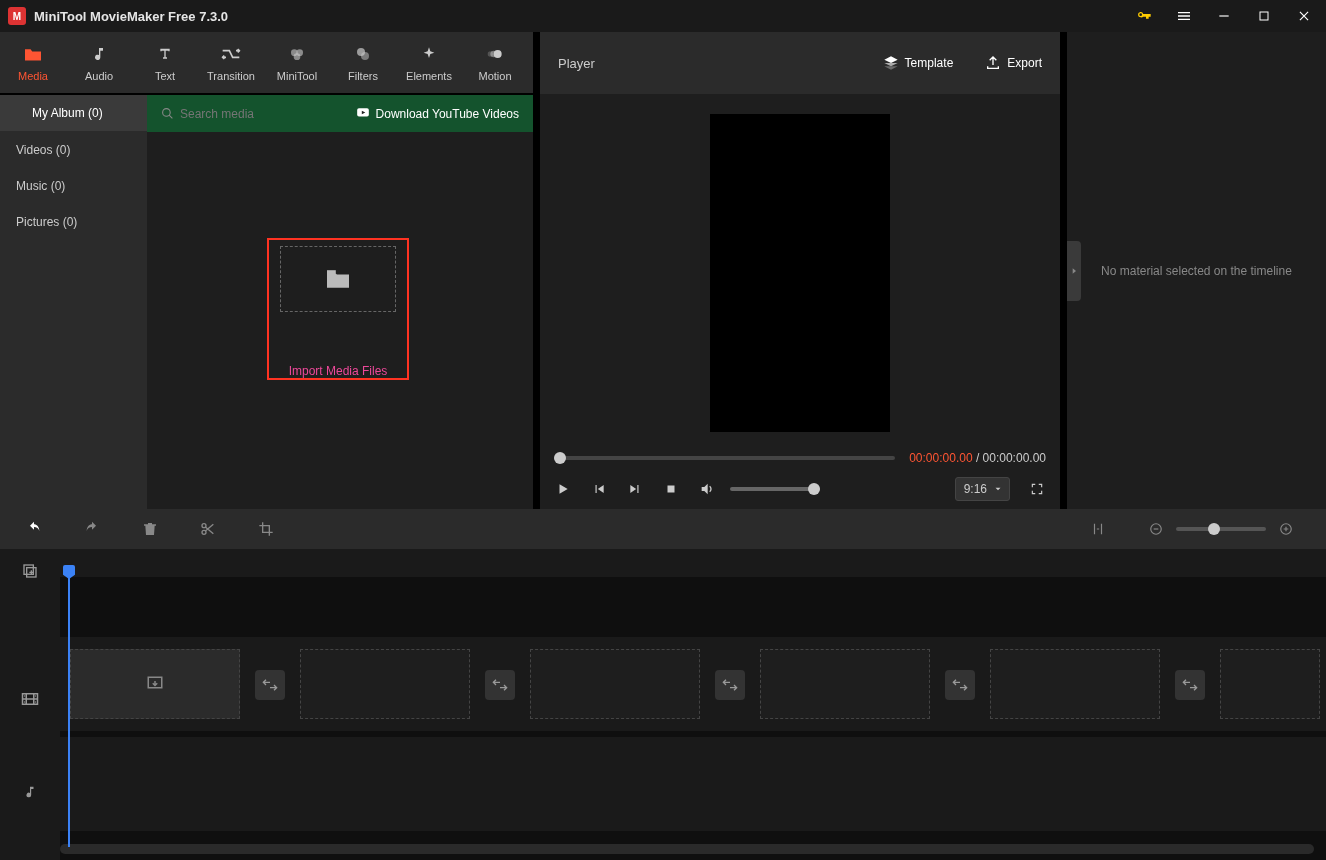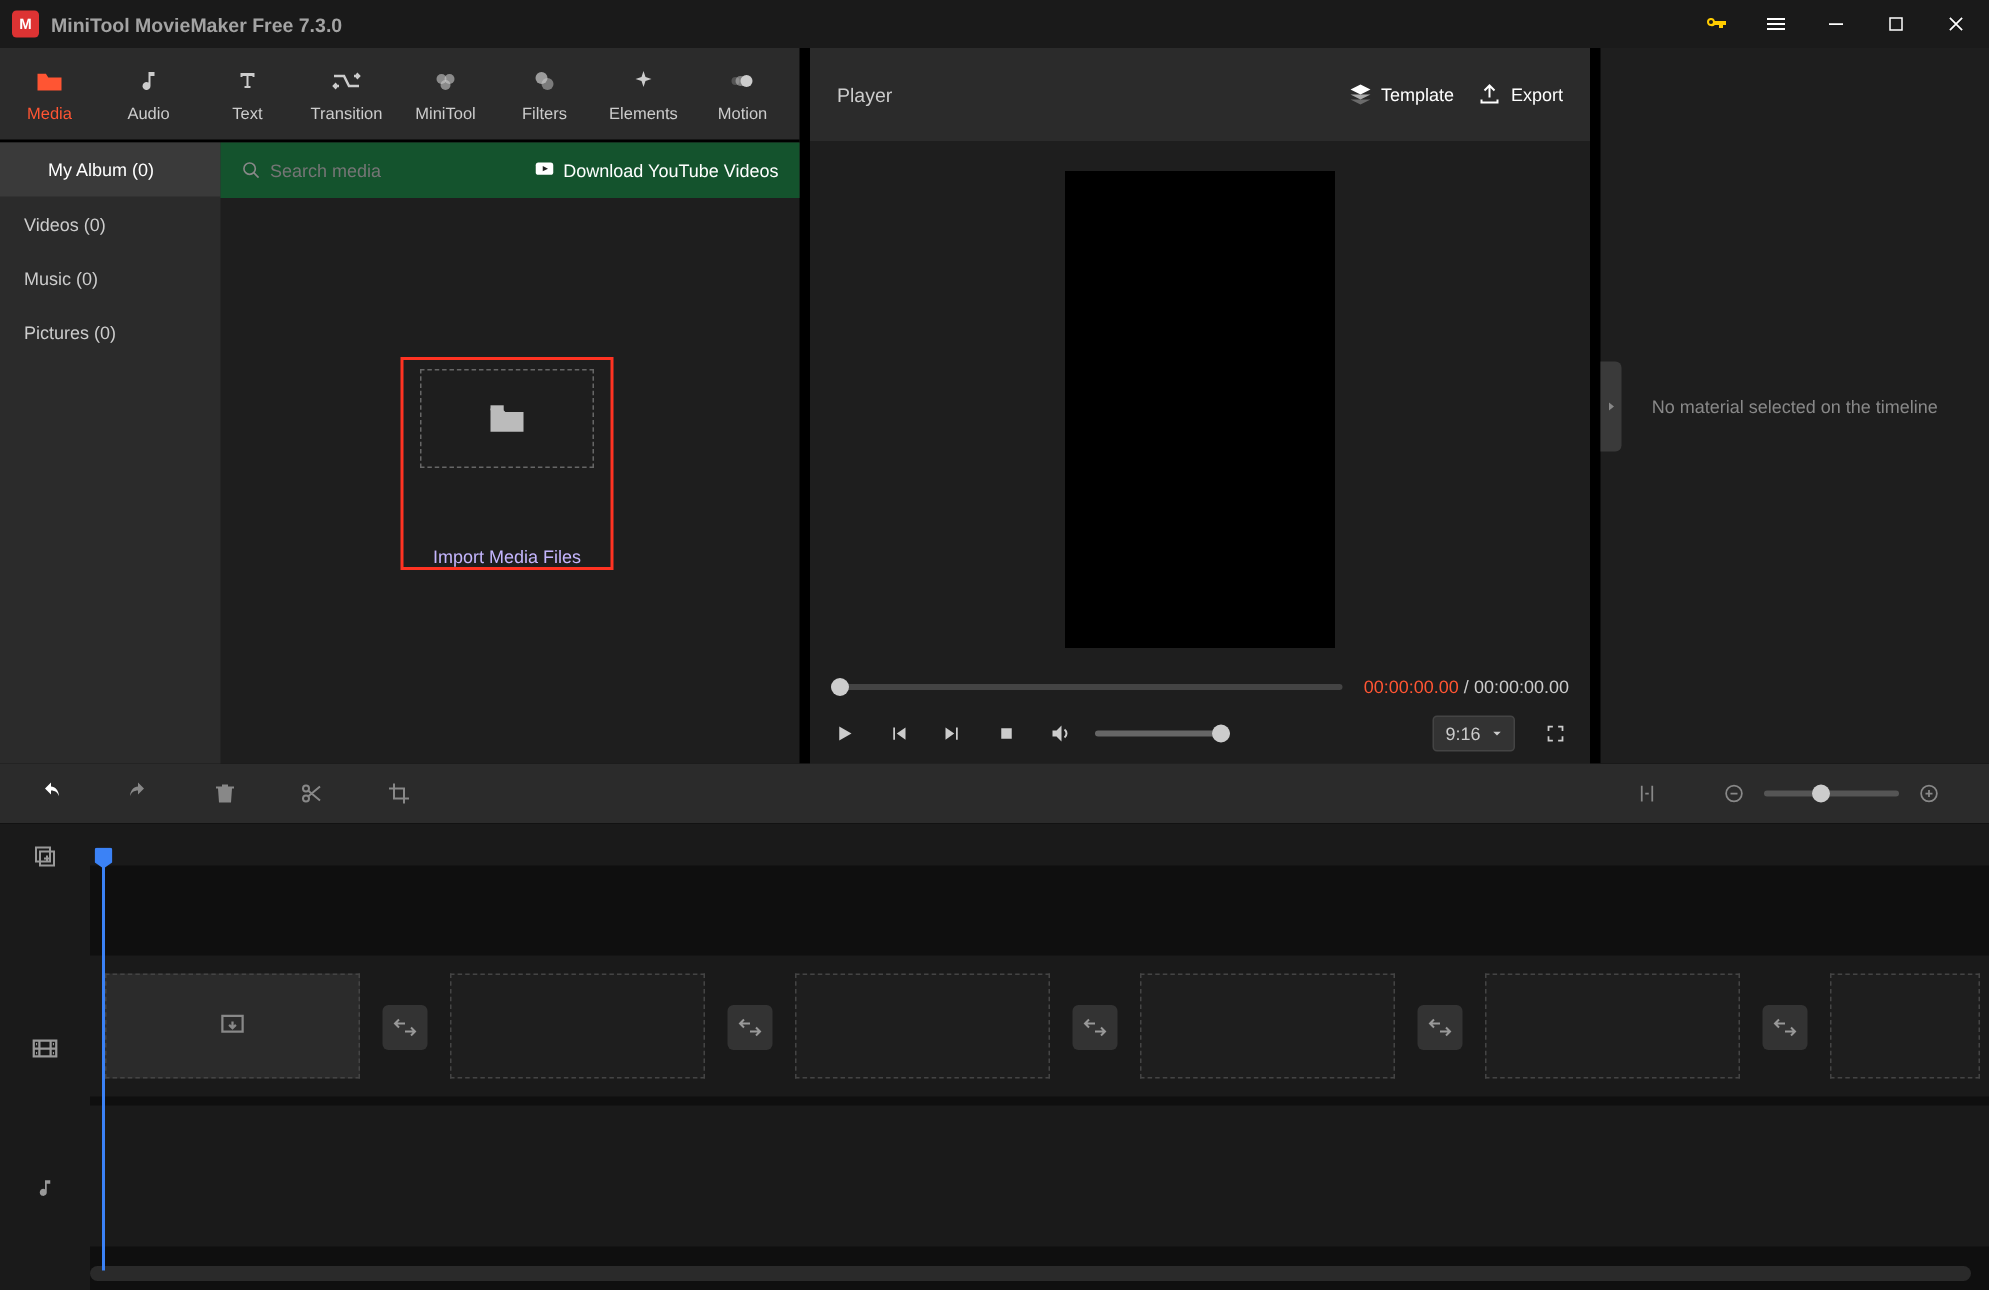--- a/index.html
+++ b/index.html
@@ -1,20 +1,20 @@
 <!DOCTYPE html>
 <html><head>
 <meta charset="utf-8">
 <style>
 * { margin: 0; padding: 0; box-sizing: border-box; font-family: Arial, sans-serif; }
 body { background: #000; color: #ccc; font-size: 12px; width: 1326px; height: 860px; overflow: hidden; position: relative; }
 
 .titlebar { height: 32px; background: #1a1a1a; display: flex; align-items: center; padding: 0 8px; }
 .titlebar-logo { width: 18px; height: 18px; background: #d33; border-radius: 3px; margin-right: 8px; display: flex; align-items: center; justify-content: center; color: #fff; font-size: 10px; font-weight: bold; }
-.titlebar-title { color: #a3a3a3; font-size: 13px; font-weight: bold; flex: 1; }
+.titlebar-title { color: #e5e5e5; font-size: 13px; font-weight: bold; flex: 1; }
 .titlebar-actions { display: flex; gap: 12px; align-items: center; }
 .titlebar-btn { width: 28px; height: 28px; display: flex; align-items: center; justify-content: center; cursor: pointer; color: #fff; }
 
 .workspace { display: flex; height: 477px; gap: 7px; background: #000; padding: 0 0 0 0; }
 
 .left-panel { width: 533px; display: flex; flex-direction: column; }
 .toolbar { height: 62px; background: #2b2b2b; display: flex; border-bottom: 1px solid #000; }
 .tool-item { width: 66px; display: flex; flex-direction: column; align-items: center; justify-content: center; gap: 6px; cursor: pointer; color: #ccc; font-size: 11px; }
 .tool-item.active { color: #ff5533; }
 .tool-icon { width: 20px; height: 20px; display: flex; align-items: center; justify-content: center; }
@@ -28,26 +28,26 @@
 .search-wrap { display: flex; align-items: center; gap: 6px; flex: 1; color: #888; }
 .search-input { background: transparent; border: none; color: #ccc; font-size: 12px; outline: none; flex: 1; }
 .download-link { display: flex; gap: 6px; color: #fff; font-size: 12px; cursor: pointer; }
 
 .media-body { flex: 1; background: #1e1e1e; display: flex; }
 .media-side { width: 147px; background: #2b2b2b; }
 .media-content { flex: 1; position: relative; }
 
 .import-box { position: absolute; left: 268px; top: 134px; width: 142px; height: 142px; border: 2px solid #ff3322; display: flex; flex-direction: column; align-items: center; justify-content: center; gap: 18px; cursor: pointer; }
 .import-inner { width: 116px; height: 90px; border: 1px dashed #666; display: flex; align-items: center; justify-content: center; margin-top: 6px; }
-.import-label { color: #c4b5fd; font-size: 12px; margin-top: 34px; }
+.import-label { color: #ec4899; font-size: 12px; margin-top: 34px; }
 
 .center-panel { width: 520px; background: #2b2b2b; display: flex; flex-direction: column; margin-top: 0; }
 .player-header { height: 62px; display: flex; align-items: center; padding: 0 18px; }
 .player-title { flex: 1; color: #ccc; font-size: 13px; }
-.player-actions { display: flex; gap: 16px; }
+.player-actions { display: flex; gap: 32px; }
 .player-action { display: flex; align-items: center; gap: 6px; color: #fff; font-size: 12px; cursor: pointer; }
 
 .player-view { flex: 1; background: #1e1e1e; display: flex; flex-direction: column; }
 .video-area { flex: 1; display: flex; align-items: center; justify-content: center; padding-top: 10px; }
 .video-canvas { width: 180px; height: 318px; background: #000; }
 .player-controls { padding: 10px 14px 8px 14px; }
 .seek-row { display: flex; align-items: center; gap: 14px; margin-bottom: 12px; }
 .seek-bar { flex: 1; height: 4px; background: #444; border-radius: 2px; position: relative; }
 .seek-thumb { position: absolute; left: 0; top: -4px; width: 12px; height: 12px; border-radius: 50%; background: #ccc; }
 .time-label { font-size: 12px; }

